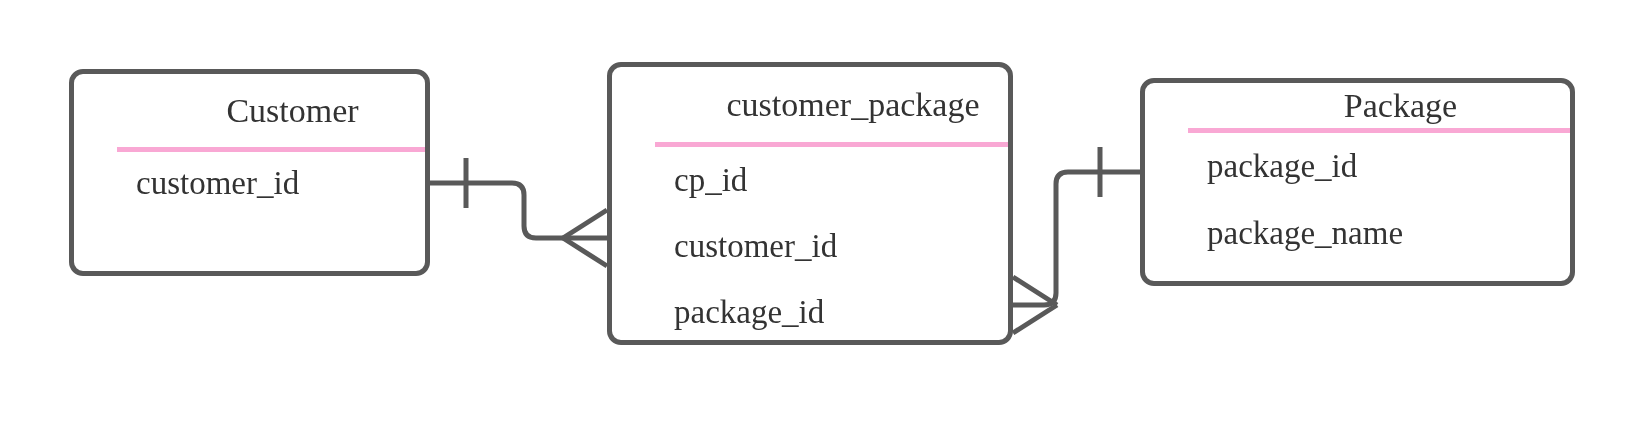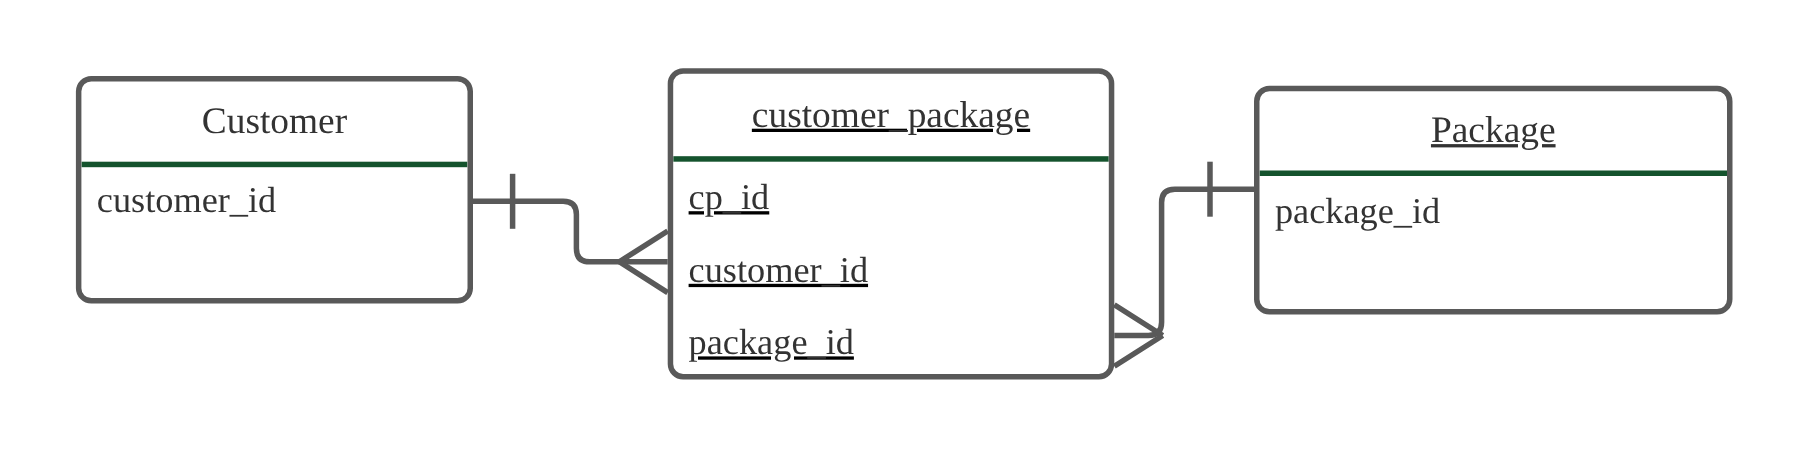--- a/index.html
+++ b/index.html
@@ -28,62 +28,64 @@
     overflow: hidden;
     z-index: 3;
   }
   .entity-title {
     box-sizing: border-box;
     width: 100%;
     text-align: center;
     color: #333333;
     font-size: 34px;
     line-height: 1;
-    border-bottom: 5px solid #14532d;
+    border-bottom: 5px solid #f9a8d4;
     display: flex;
     align-items: center;
     justify-content: center;
     white-space: nowrap;
+    margin-left: 43px;
   }
   .entity-fields {
     box-sizing: border-box;
     padding: 0;
     display: flex;
     flex-direction: column;
     justify-content: flex-start;
+    margin-left: 48px;
   }
   .field {
     color: #333333;
     font-size: 33px;
     line-height: 1;
     padding-left: 14px;
     white-space: nowrap;
     display: flex;
     align-items: center;
   }
 
   
   #entity-customer {
     left: 69px;  top: 69px;  width: 361px;  height: 207px;
   }
   #entity-customer .entity-title { height: 78px; }
   #entity-customer .entity-fields { height: 124px; }
   #entity-customer .field { height: 62px; }
 
   #entity-customer-package {
-    left: 607px; top: 62px;  width: 406px;  height: 283px; text-decoration: underline;
+    left: 607px; top: 62px;  width: 406px;  height: 283px;
   }
   #entity-customer-package .entity-title { height: 80px; }
   #entity-customer-package .entity-fields { height: 198px; justify-content: space-between; }
   #entity-customer-package .field { height: 66px; }
 
   #entity-package {
     left: 1140px; top: 78px; width: 435px; height: 208px;
   }
-  #entity-package .entity-title { height: 77px; text-decoration: underline; }
+  #entity-package .entity-title { height: 50px; }
   #entity-package .entity-fields { height: 134px; }
   #entity-package .field { height: 67px; }
 
   
   #connectors {
     position: absolute;
     left: 0; top: 0;
     width: 1650px;
     height: 433px;
     z-index: 1;
@@ -136,16 +138,17 @@
       <div class="field">cp_id</div>
       <div class="field">customer_id</div>
       <div class="field">package_id</div>
     </div>
   </div>
 
   <div class="entity" id="entity-package">
     <div class="entity-title">Package</div>
     <div class="entity-fields">
       <div class="field">package_id</div>
+      <div class="field">package_name</div>
     </div>
   </div>
 
 </div>
 
 </body></html>

